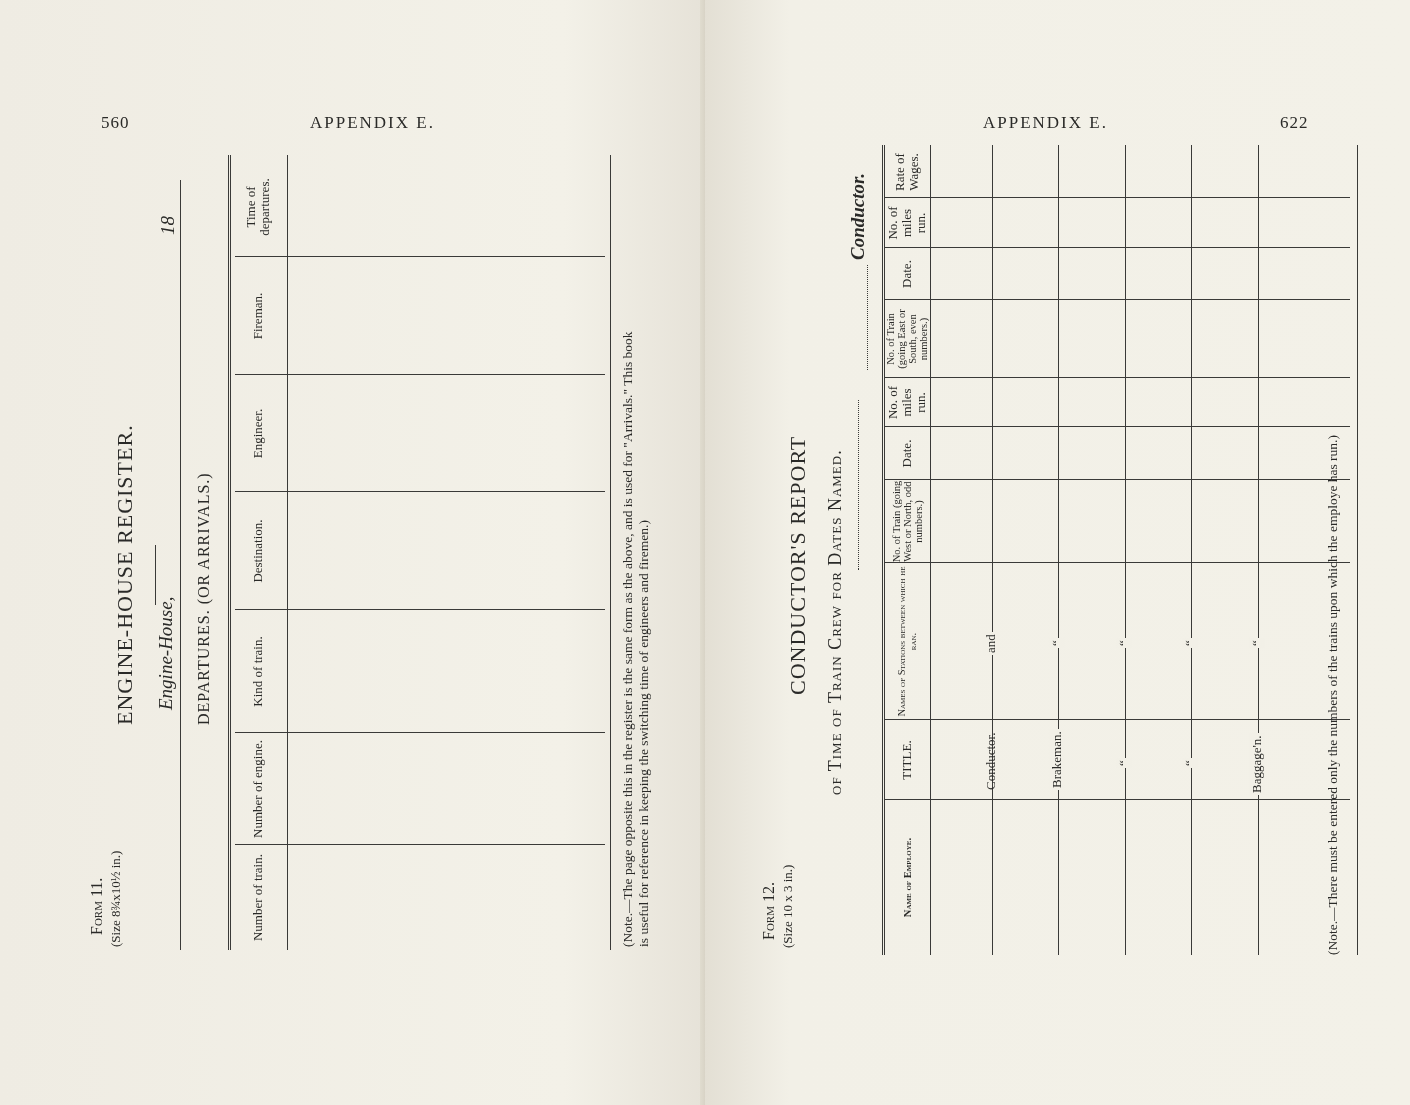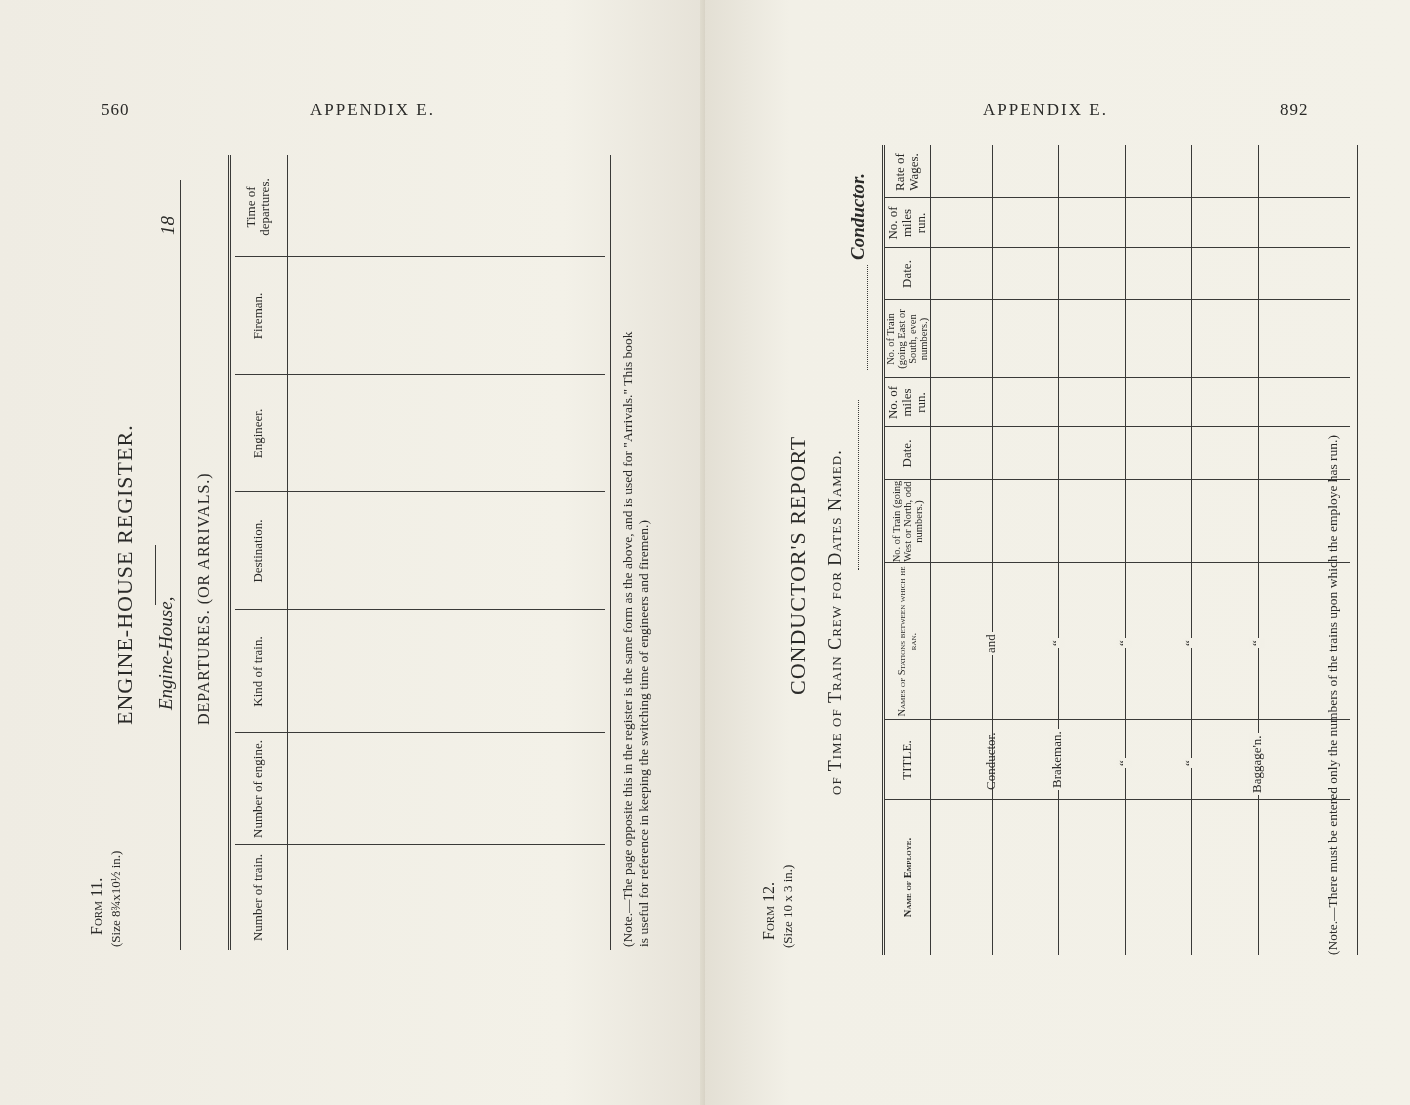--- a/index.html
+++ b/index.html
@@ -1,21 +1,21 @@
 <!DOCTYPE html>
 <html><head>
 <meta charset="utf-8">
 <style>
   html,body{margin:0;padding:0;}
   body{width:1410px;height:1105px;background:#ebe8df;position:relative;overflow:hidden;font-family:"Liberation Serif","DejaVu Serif",serif;color:#2a2a28;}
   .page{position:absolute;top:0;height:1105px;background:#f2f0e7;}
   .page.left{left:0;width:705px;background:linear-gradient(to right,#efece3 0%,#f3f1e8 80%,#e6e2d8 100%);}
   .page.right{left:705px;width:705px;background:linear-gradient(to right,#e3dfd4 0%,#f2f0e7 12%,#f3f1e8 100%);}
   .gutter{position:absolute;left:700px;top:0;width:10px;height:1105px;background:linear-gradient(to right,#e0dccf,#d8d3c6,#e0dccf);}
-  .running-head{position:absolute;top:100px;font-size:17px;}
+  .running-head{position:absolute;top:113px;font-size:17px;}
   .pnum{letter-spacing:1px;}
   .ital{letter-spacing:2px;}
   
   .rot{position:absolute;transform-origin:0 0;transform:rotate(-90deg);}
   .left .rot{left:80px;top:955px;width:810px;height:590px;}
   .right .rot{left:50px;top:960px;width:815px;height:610px;}
   .abs{position:absolute;white-space:nowrap;}
   .sc{font-variant:small-caps;}
   .hline{position:absolute;height:0;border-top:1px solid #3a3a38;}
   .vline{position:absolute;width:0;border-left:1px solid #3a3a38;}
@@ -64,21 +64,21 @@
 
     <div class="abs note" style="left:8px;top:540px;">(Note.—The page opposite this in the register is the same form as the above, and is used for "Arrivals." This book</div>
     <div class="abs note" style="left:8px;top:556px;">is useful for reference in keeping the switching time of engineers and firemen.)</div>
   </div>
 </div>
 
 <div class="gutter"></div>
 
 <div class="page right">
   <span class="running-head ital" style="left:278px;">APPENDIX E.</span>
-  <span class="running-head pnum" style="left:575px;">892</span>
+  <span class="running-head pnum" style="left:575px;">622</span>
 
   <div class="rot">
     <div class="abs sc" style="left:20px;top:5px;font-size:16px;">Form 12.</div>
     <div class="abs" style="left:12px;top:25px;font-size:13px;">(Size 10 x 3 in.)</div>
     <div class="abs" style="left:265px;top:30px;font-size:22px;letter-spacing:1px;">CONDUCTOR'S REPORT</div>
     <div class="abs sc" style="left:165px;top:70px;font-size:18px;letter-spacing:1px;">of Time of Train Crew for Dates Named.</div>
     <div class="hline" style="left:390px;top:103px;width:170px;border-top:1px dotted #3a3a38;"></div>
     <div class="abs" style="left:700px;top:92px;font-size:19px;font-style:italic;font-weight:bold;">Conductor.</div>
     <div class="hline" style="left:590px;top:112px;width:105px;border-top:1px dotted #3a3a38;"></div>
 

